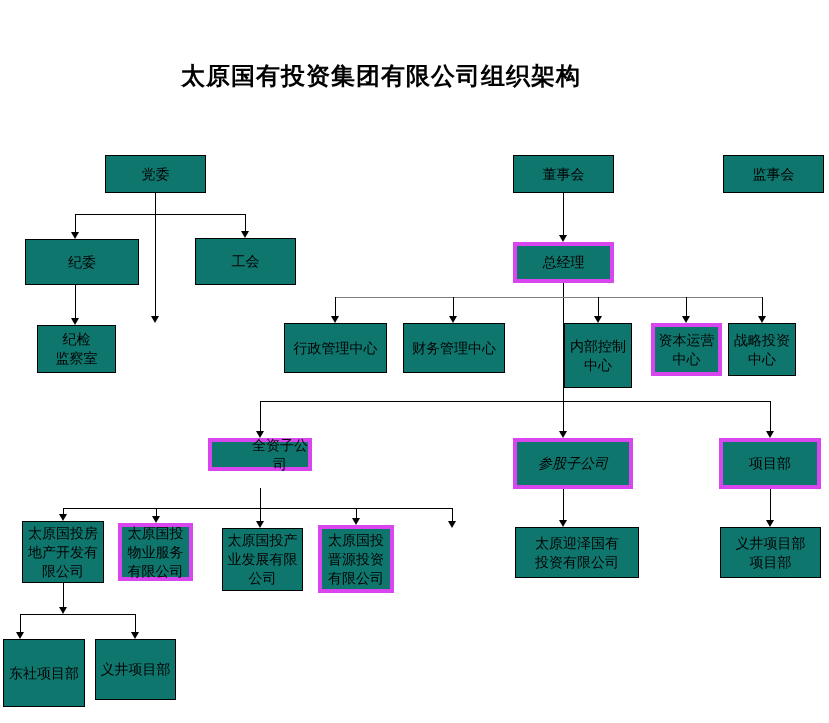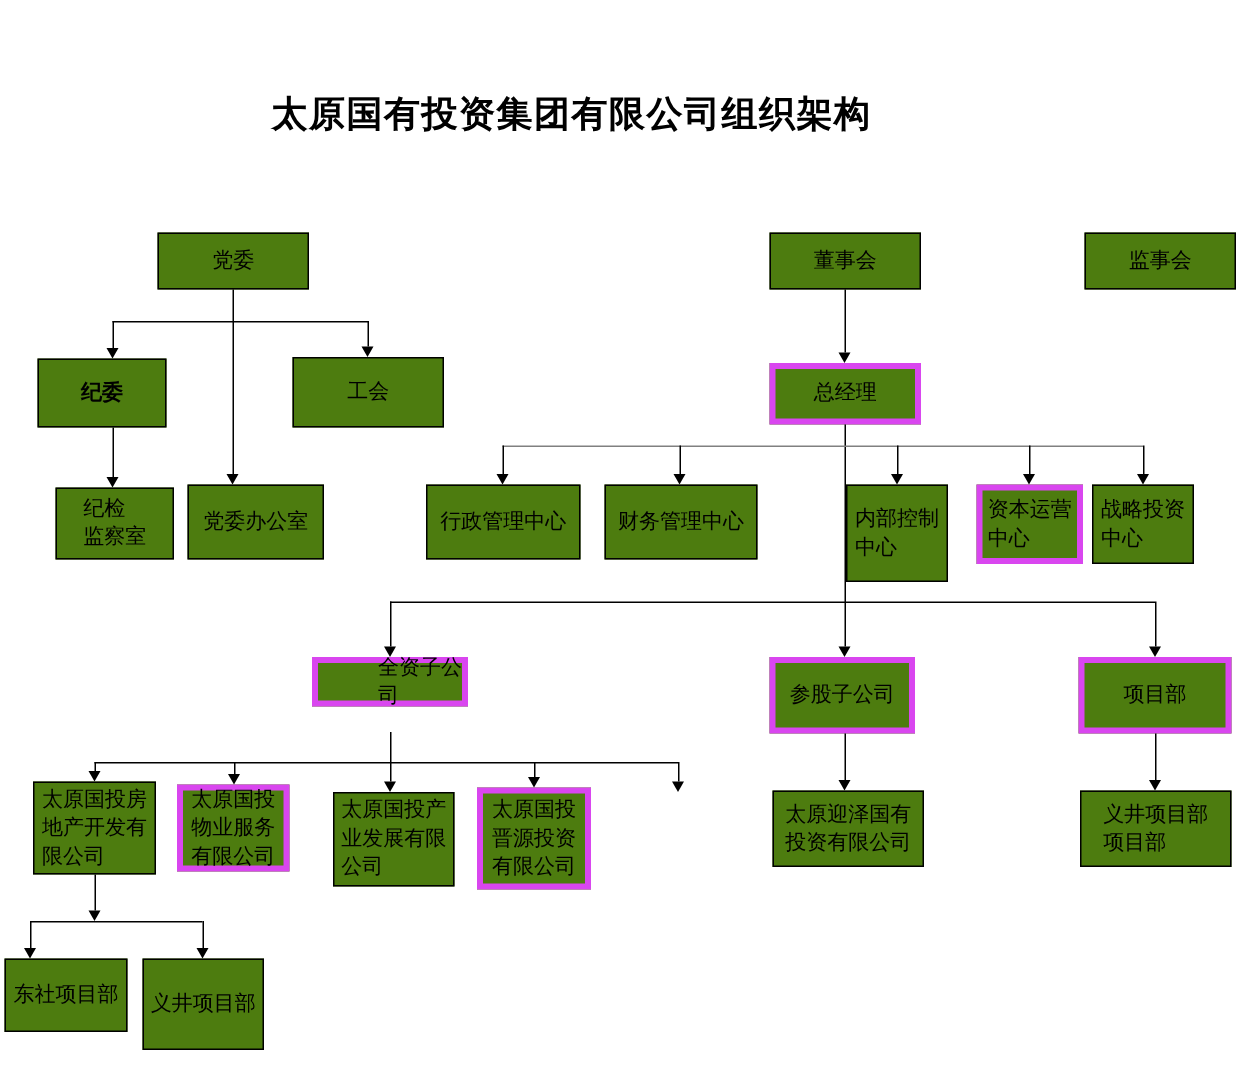--- a/index.html
+++ b/index.html
@@ -1,79 +1,78 @@
 <!DOCTYPE html>
 <html><head>
 <meta charset="utf-8">
 <style>
   html,body{margin:0;padding:0;background:#ffffff;}
   .canvas{position:relative;width:829px;height:723px;background:#ffffff;overflow:hidden;
           font-family:"Liberation Serif","DejaVu Serif",serif;color:#000;}
   .title{position:absolute;left:0;top:60px;width:762px;text-align:center;
          font-size:24px;font-weight:bold;letter-spacing:1px;}
-  .node{position:absolute;box-sizing:border-box;border:1px solid #000;background:#4d7c0f;
-        display:flex;align-items:center;justify-content:center;text-align:left;
+  .node{position:absolute;box-sizing:border-box;border:1px solid #000;background:#0f766e;
+        display:flex;align-items:center;justify-content:center;text-align:center;
         font-size:14px;line-height:19px;white-space:pre-line;}
   .node.em{border:4px solid #d946ef;}
   .vl{position:absolute;width:1px;background:#000;}
   .hl{position:absolute;height:1px;background:#000;}
   .hl.gray{background:#808080;}
   .arr{position:absolute;width:0;height:0;
        border-left:4px solid transparent;border-right:4px solid transparent;
        border-top:7px solid #000;}
 </style>
 </head>
 <body>
 
 <div class="canvas">
 
   <div class="title">太原国有投资集团有限公司组织架构</div>
 
   <div class="node" style="left:105px;top:155px;width:101px;height:38px;">党委</div>
   <div class="node" style="left:513px;top:155px;width:101px;height:38px;">董事会</div>
   <div class="node" style="left:723px;top:155px;width:101px;height:38px;">监事会</div>
 
-  <div class="node" style="left:25px;top:239px;width:86px;height:46px;font-weight:bold;">纪委</div>
+  <div class="node" style="left:25px;top:239px;width:114px;height:46px;">纪委</div>
   <div class="node" style="left:195px;top:238px;width:101px;height:47px;">工会</div>
   <div class="node em" style="left:513px;top:242px;width:101px;height:41px;">总经理</div>
 
   <div class="node" style="left:37px;top:325px;width:79px;height:48px;">纪检
 监察室</div>
-  <div class="node" style="left:125px;top:323px;width:91px;height:50px;">党委办公室</div>
   <div class="node" style="left:284px;top:323px;width:103px;height:50px;">行政管理中心</div>
   <div class="node" style="left:403px;top:323px;width:102px;height:50px;">财务管理中心</div>
   <div class="node" style="left:564px;top:323px;width:68px;height:65px;">内部控制
 中心</div>
   <div class="node em" style="left:651px;top:323px;width:71px;height:53px;">资本运营
 中心</div>
   <div class="node" style="left:728px;top:323px;width:68px;height:53px;">战略投资
 中心</div>
 
   <div class="node em" style="left:208px;top:438px;width:104px;height:33px;padding-left:40px;">全资子公司</div>
-  <div class="node em" style="left:513px;top:438px;width:97px;height:51px;">参股子公司</div>
+  <div class="node em" style="left:513px;top:438px;width:120px;height:51px;font-style:italic;">参股子公司</div>
   <div class="node em" style="left:719px;top:438px;width:102px;height:51px;">项目部</div>
 
   <div class="node" style="left:22px;top:521px;width:82px;height:62px;">太原国投房
 地产开发有
 限公司</div>
   <div class="node em" style="left:118px;top:523px;width:75px;height:58px;">太原国投
 物业服务
 有限公司</div>
   <div class="node" style="left:222px;top:528px;width:81px;height:63px;">太原国投产
 业发展有限
 公司</div>
   <div class="node em" style="left:318px;top:525px;width:76px;height:68px;">太原国投
 晋源投资
 有限公司</div>
-  <div class="node" style="left:515px;top:527px;width:101px;height:51px;">太原迎泽国有
+  <div class="node" style="left:515px;top:527px;width:124px;height:51px;">太原迎泽国有
 投资有限公司</div>
   <div class="node" style="left:720px;top:527px;width:101px;height:51px;">义井项目部
 项目部</div>
 
-  <div class="node" style="left:3px;top:639px;width:82px;height:49px;">东社项目部</div>
+  <div class="node" style="left:3px;top:639px;width:82px;height:68px;">东社项目部</div>
   <div class="node" style="left:95px;top:639px;width:81px;height:61px;">义井项目部</div>
 
   <div class="vl" style="left:155px;top:193px;height:123px;"></div>
   <div class="arr" style="left:151px;top:316px;"></div>
   <div class="hl" style="left:75px;top:214px;width:171px;"></div>
   <div class="vl" style="left:75px;top:214px;height:18px;"></div>
   <div class="arr" style="left:71px;top:232px;"></div>
   <div class="vl" style="left:245px;top:214px;height:17px;"></div>
   <div class="arr" style="left:241px;top:231px;"></div>
   <div class="vl" style="left:75px;top:285px;height:33px;"></div>

